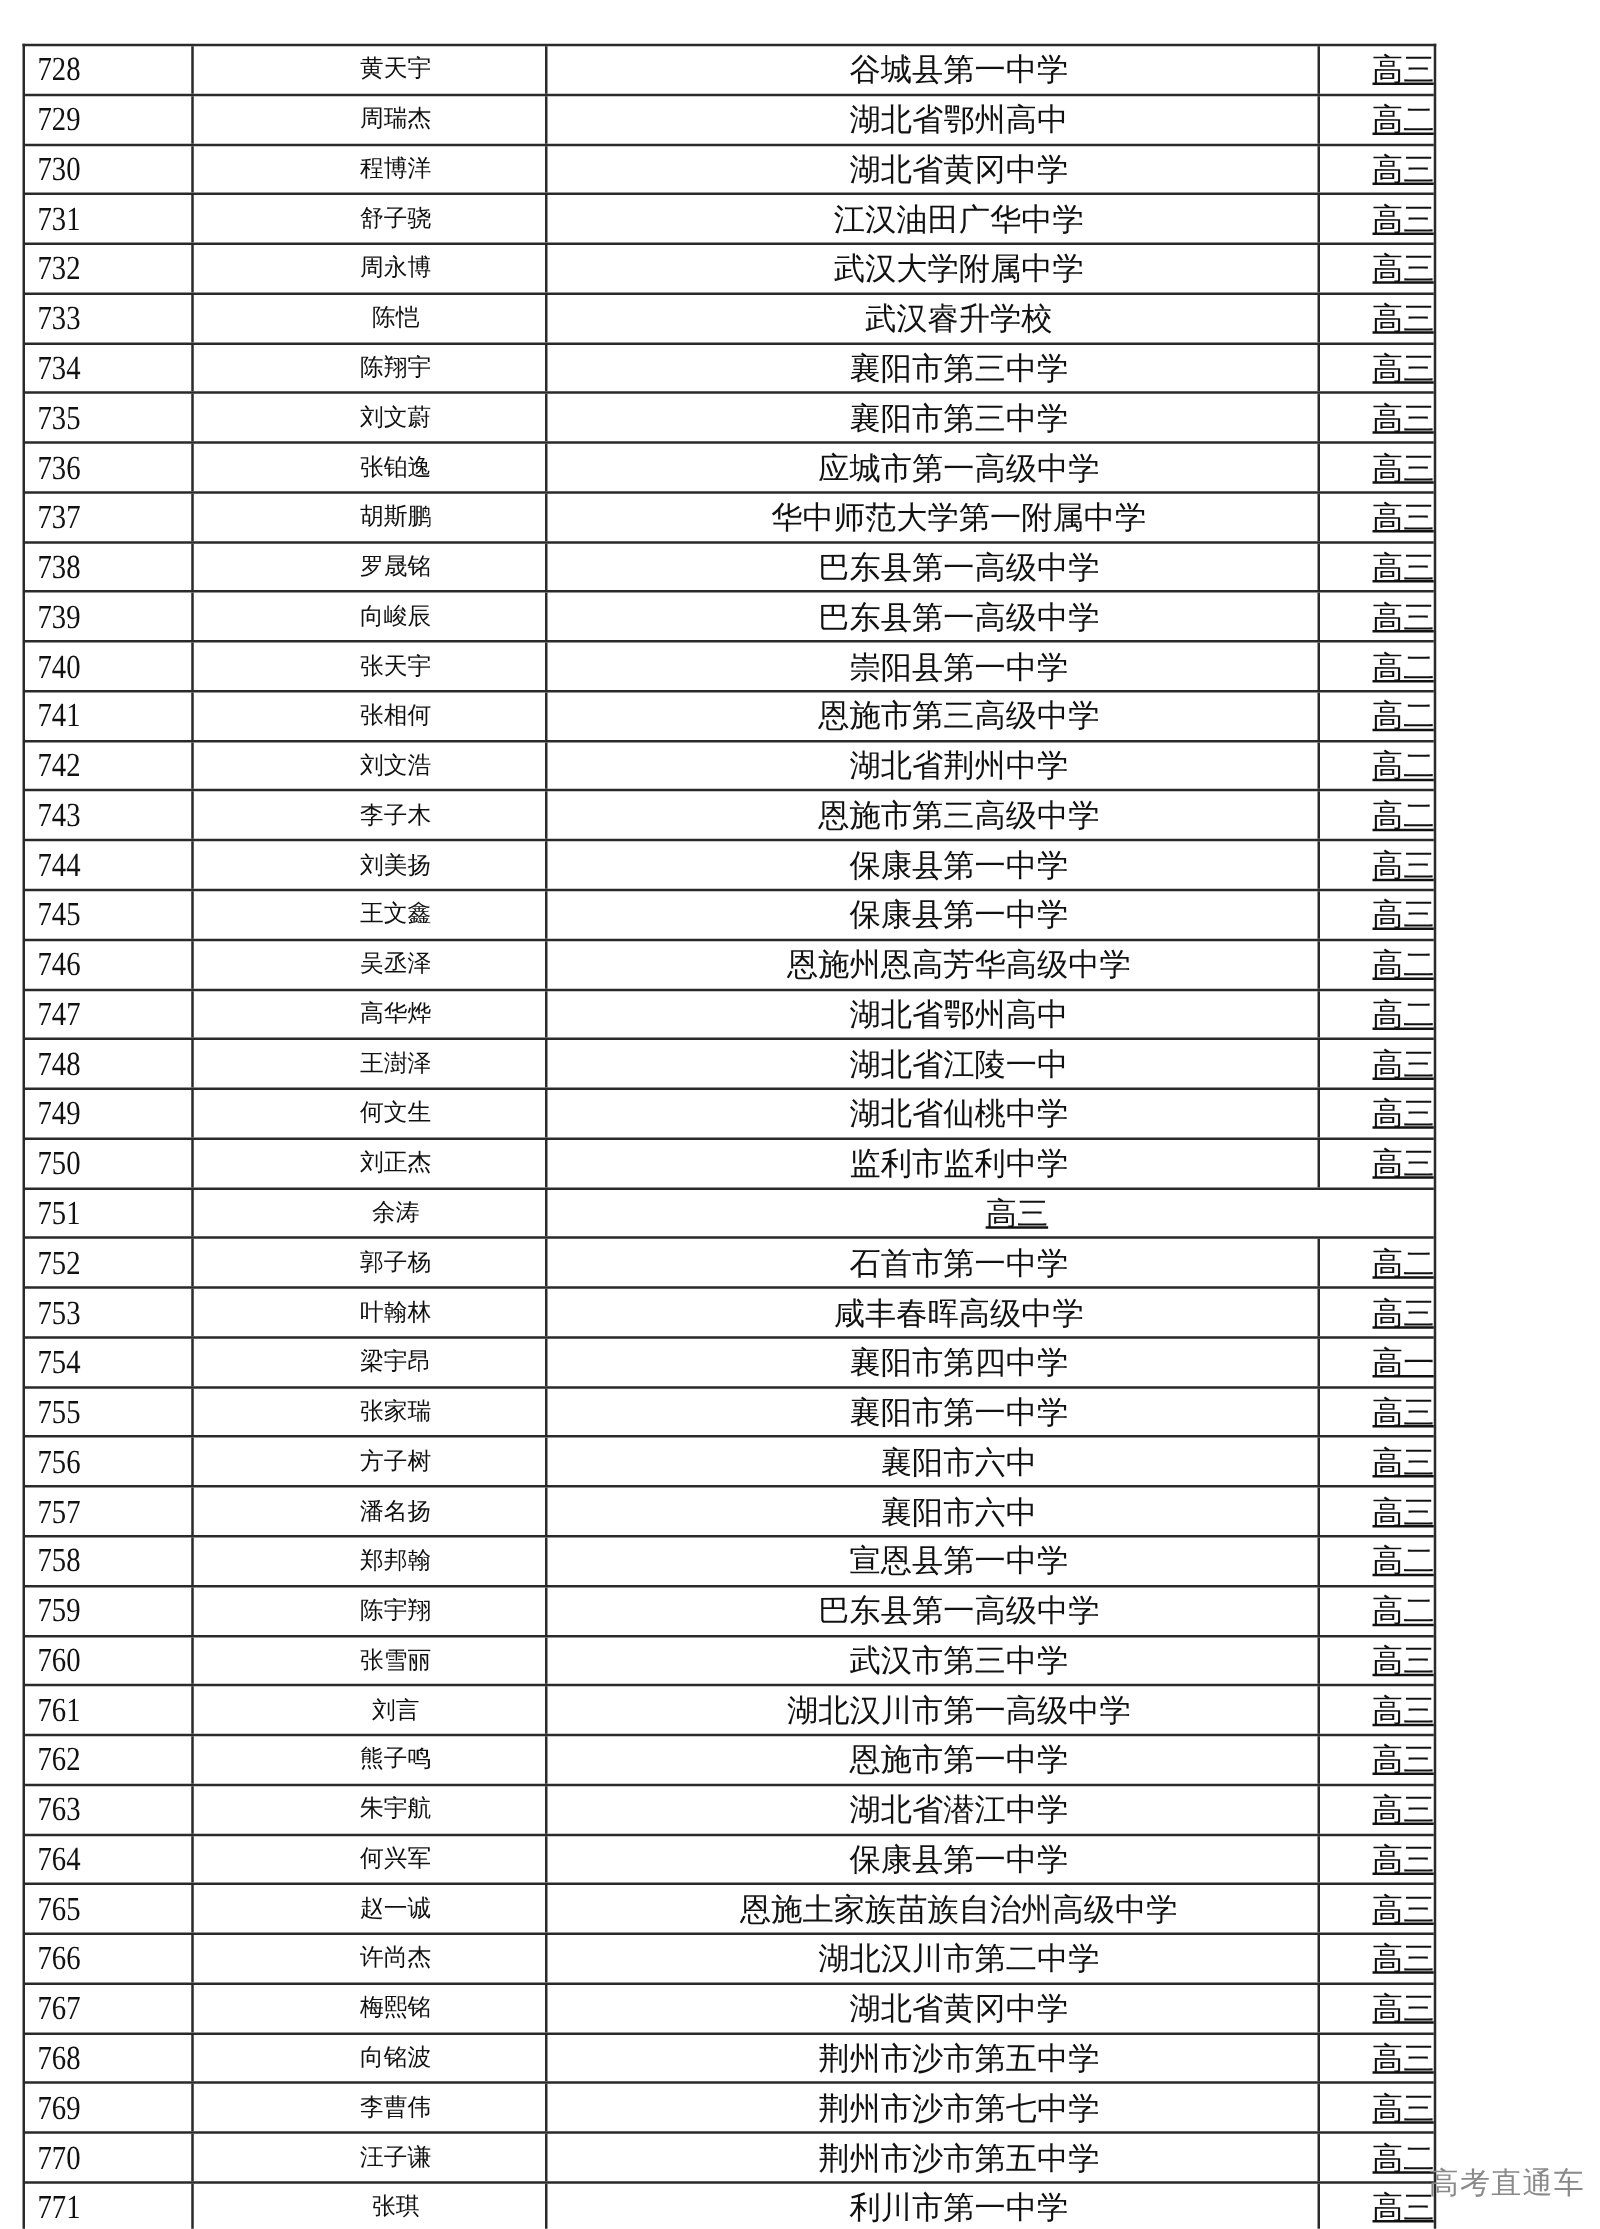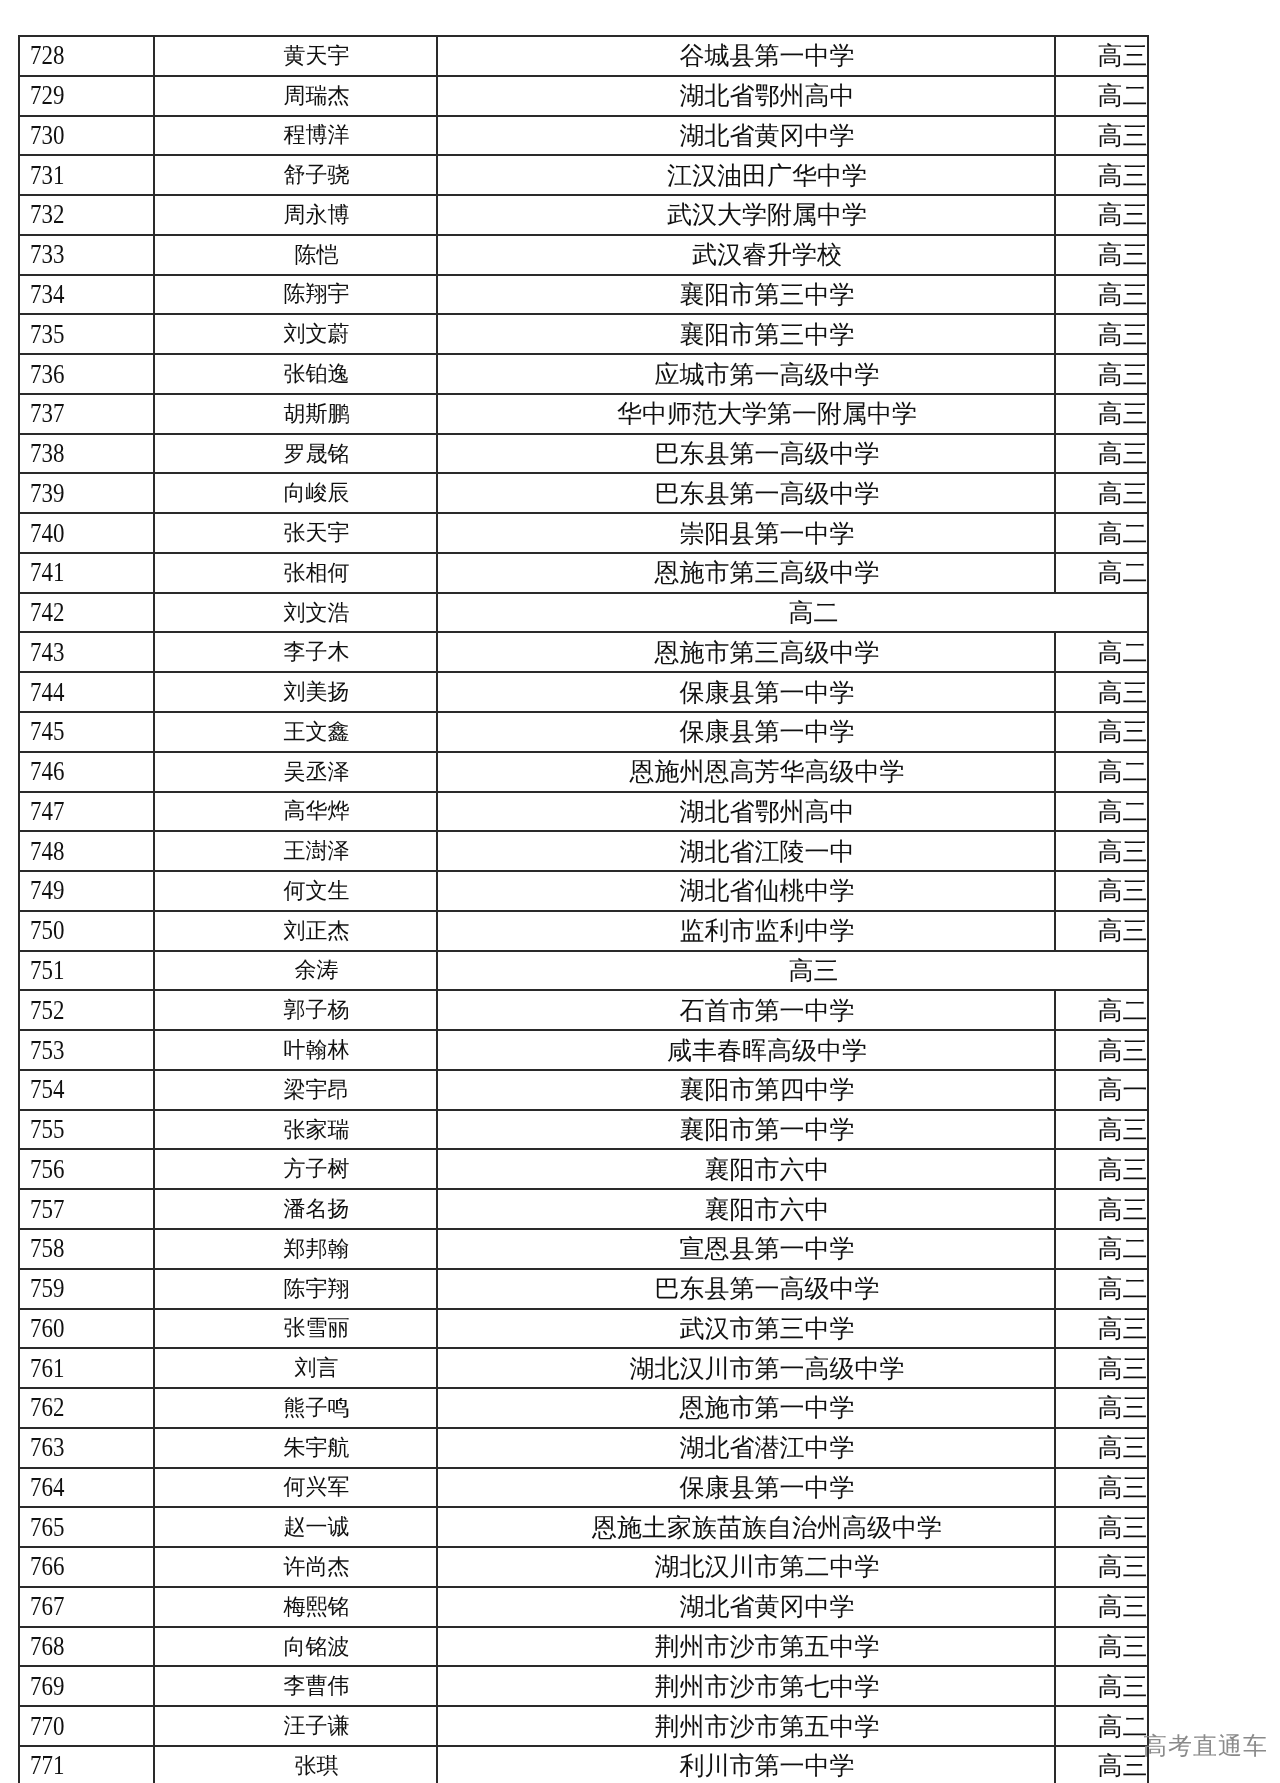--- a/index.html
+++ b/index.html
@@ -16,24 +16,24 @@
     display: flex; height: 39.77px; box-sizing: border-box;
     border-bottom: 2px solid #2a2a2a;
     gap: 42px;
   }
   .cell {
     box-sizing: border-box; display: flex; align-items: center; justify-content: center;
     font-family: "DejaVu Serif", serif; font-size: 26px; color: #111;
     border-right: 2px solid #2a2a2a; line-height: 1;
     white-space: nowrap; overflow: hidden;
   }
-  .cell:last-child { border-right: none; }
+  .cell:last-child { border-right: none; text-decoration: underline; }
   .c-no { width: 135px; font-family: "Liberation Serif", serif; font-size: 27px; transform: scaleX(0.85); transform-origin: center; }
   .c-no-wrap { width: 135px; }
-  .c-name { width: 241px; font-family: "DejaVu Sans", sans-serif; font-size: 22px; }
+  .c-name { width: 241px; font-family: "DejaVu Sans", sans-serif; font-size: 19px; }
   .c-school { width: 576px; font-family: "DejaVu Sans", sans-serif; font-size: 25px; }
   .c-grade { flex: 1; font-family: "DejaVu Serif", serif; font-size: 25px; }
   .watermark {
     position: absolute; left: 1143px; top: 1730px;
     font-family: "DejaVu Sans", sans-serif; font-size: 24px; color: #8a8a8a;
     letter-spacing: 1px;
   }
 </style>
 </head>
 <body>
@@ -235,20 +235,23 @@
         <span>高二</span>
       </div>
     </div>
     <div class="row">
       <div class="cell c-no-wrap">
         <span class="c-no">742</span>
       </div>
       <div class="cell c-name">
         <span>刘文浩</span>
       </div>
+      <div class="cell c-school">
+        <span>湖北省荆州中学</span>
+      </div>
       <div class="cell c-grade">
         <span>高二</span>
       </div>
     </div>
     <div class="row">
       <div class="cell c-no-wrap">
         <span class="c-no">743</span>
       </div>
       <div class="cell c-name">
         <span>李子木</span>

